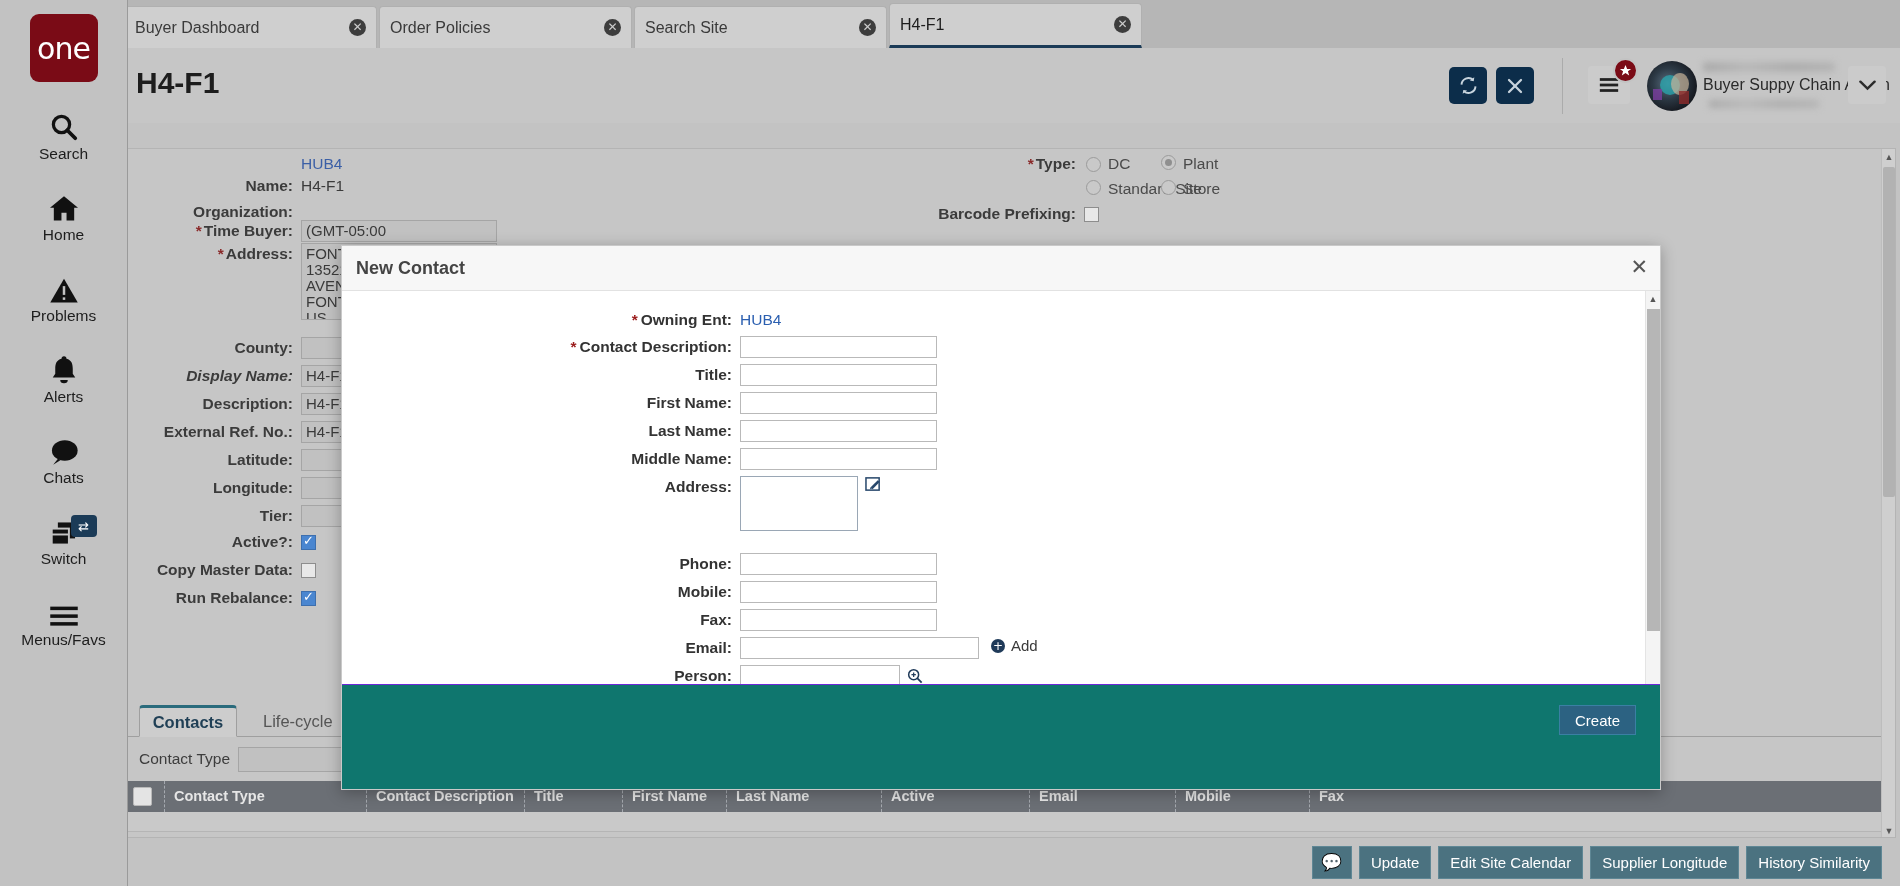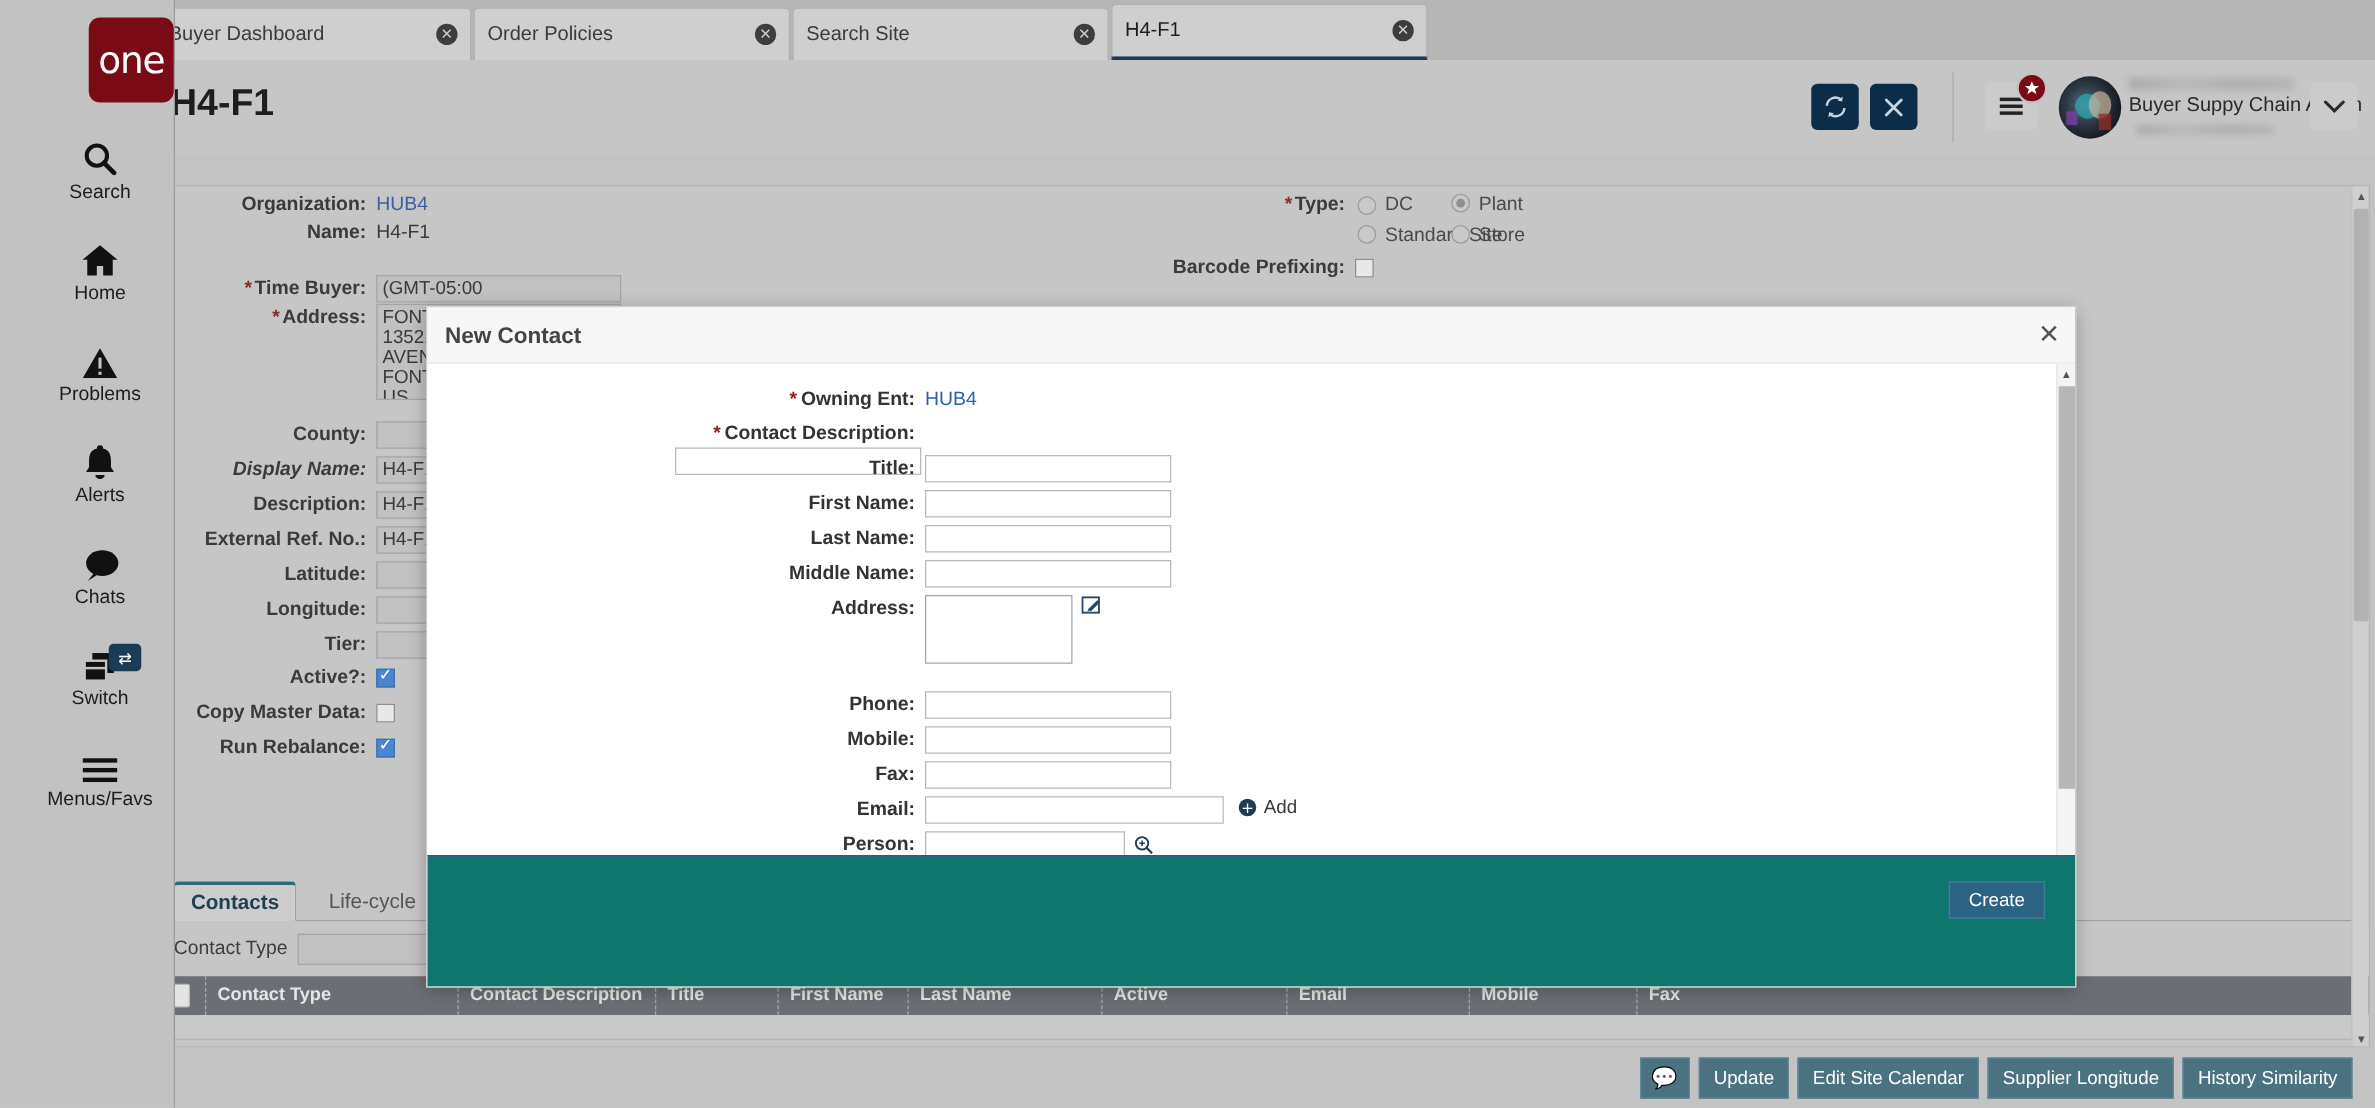--- a/index.html
+++ b/index.html
@@ -7,25 +7,25 @@
     margin: 0; padding: 0;
     width: 1900px; height: 886px;
     overflow: hidden;
     font-family: "Liberation Sans", sans-serif;
     background: #c3c3c3;
   }
 
   
   #left-rail {
     position: absolute; left: 0; top: 0;
-    width: 140px; height: 886px;
+    width: 128px; height: 886px;
     background: #c2c2c2;
     border-right: 1px solid #9a9a9a;
     display: flex; flex-direction: column;
-    align-items: flex-end;
+    align-items: center;
     z-index: 5;
   }
   #brand-logo {
     width: 68px; height: 68px;
     margin-top: 14px;
     background: #7a0b16;
     border-radius: 9px;
     display: flex; align-items: center; justify-content: center;
     color: #fff; font-size: 30px; letter-spacing: -1px;
     font-family: "DejaVu Sans", sans-serif;
@@ -514,21 +514,21 @@
   <div id="user-caret">
     <svg width="17" height="11" viewBox="0 0 18 11">
         <path d="M1.5 1.5 L9 8.8 L16.5 1.5" fill="none" stroke="#2b2b2b" stroke-width="2.6" stroke-linecap="round"></path>
       </svg>
   </div>
 </div>
 
 <div id="content-panel">
 
   <div class="frow" style="left:24px; top:6px;">
-    <div class="flabel" style="width:148px;">Organization:</div>
+    <div class="flabel" style="width:148px;margin-top:48px;">Organization:</div>
     <div class="flink">HUB4</div>
   </div>
   <div class="frow" style="left:24px; top:28px;">
     <div class="flabel" style="width:148px;">Name:</div>
     <div class="fval">H4-F1</div>
   </div>
   <div class="frow" style="left:24px; top:71px;">
     <div class="flabel" style="width:148px; line-height:22px;"><span class="req">*</span><span>Time Buyer:</span></div>
     <div class="finput">(GMT-05:00</div>
   </div>
@@ -669,21 +669,21 @@
     <span id="modal-close">✕</span>
   </div>
 
   <div id="modal-body">
 
     <div class="mrow" style="left:190px; top:18px;">
       <div class="mlabel" style="width:200px;"><span class="mreq">*</span><span>Owning Ent:</span></div>
       <div class="mlink">HUB4</div>
     </div>
 
-    <div class="mrow" style="left:190px; top:45px;flex-direction:column;">
+    <div class="mrow" style="left:190px; top:45px;">
       <div class="mlabel" style="width:200px;"><span class="mreq">*</span><span>Contact Description:</span></div>
       <div class="minput wide"></div>
     </div>
 
     <div class="mrow" style="left:190px; top:73px;">
       <div class="mlabel" style="width:200px;">Title:</div>
       <div class="minput wide"></div>
     </div>
 
     <div class="mrow" style="left:190px; top:101px;">

